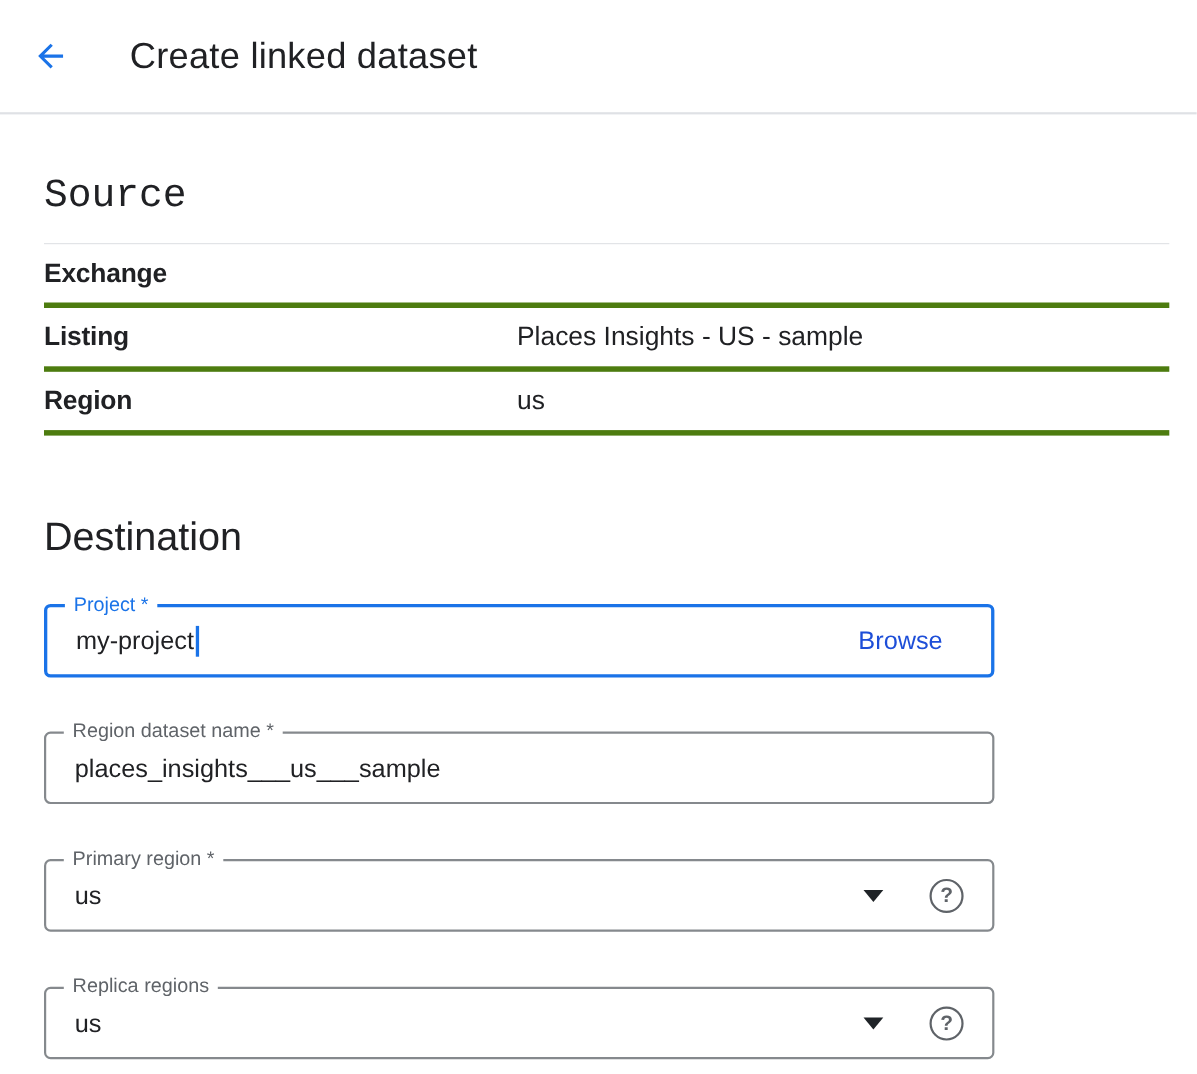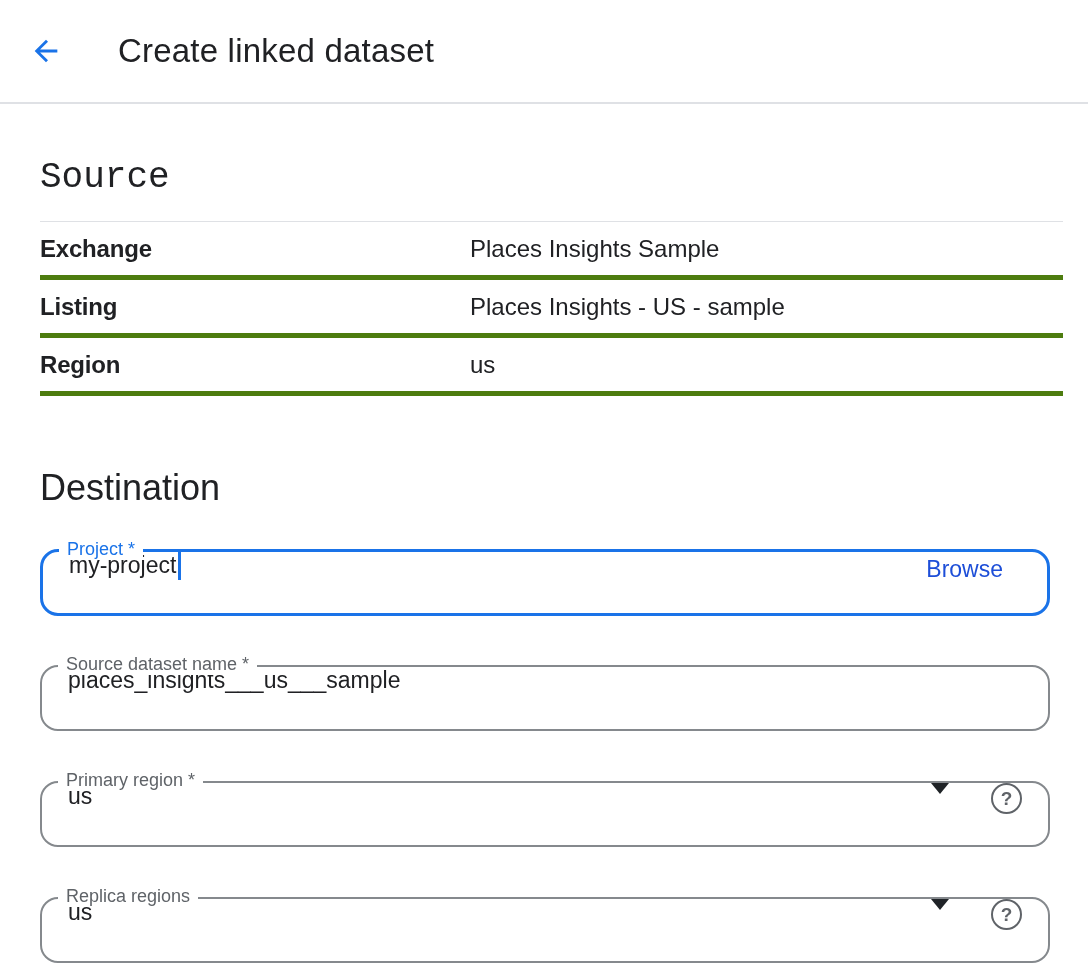--- a/index.html
+++ b/index.html
@@ -67,26 +67,26 @@
   }
   .kv-value {
     font-size: 24px;
     font-weight: 400;
     color: #202124;
   }
 
   
   .field {
     position: relative;
-    width: 1010px;
+    width: 864px;
     height: 66px;
     border: 2px solid #85898d;
-    border-radius: 18px;
+    border-radius: 6px;
     display: flex;
-    align-items: flex-start;
+    align-items: center;
     padding: 0 26px;
     background: #fff;
   }
   .field-label {
     position: absolute;
     top: -13px;
     left: 16px;
     background: #ffffff;
     padding: 0 8px;
     font-size: 18px;
@@ -163,21 +163,20 @@
   <div class="page-title">Create linked dataset</div>
 </div>
 
 <div class="main">
 
   <div class="section-title source">Source</div>
 
   <div class="kv-table">
     <div class="kv-row">
       <div class="kv-label">Exchange</div>
-      <div class="kv-value">Places Insights Sample</div>
     </div>
     <div class="kv-row">
       <div class="kv-label">Listing</div>
       <div class="kv-value">Places Insights - US - sample</div>
     </div>
     <div class="kv-row">
       <div class="kv-label">Region</div>
       <div class="kv-value">us</div>
     </div>
   </div>
@@ -185,21 +184,21 @@
   <div class="section-title destination">Destination</div>
 
   <div class="field project focused">
     <div class="field-label">Project *</div>
     <span class="field-value">my-project</span>
       <span class="text-cursor"></span>
     <button class="browse-btn">Browse</button>
   </div>
 
   <div class="field dataset-name">
-    <div class="field-label">Source dataset name *</div>
+    <div class="field-label">Region dataset name *</div>
     <span class="field-value">places_insights___us___sample</span>
   </div>
 
   <div class="field primary-region">
     <div class="field-label">Primary region *</div>
     <span class="field-value">us</span>
     <span class="dd-caret"></span>
     <span class="help-icon">?</span>
   </div>
 

